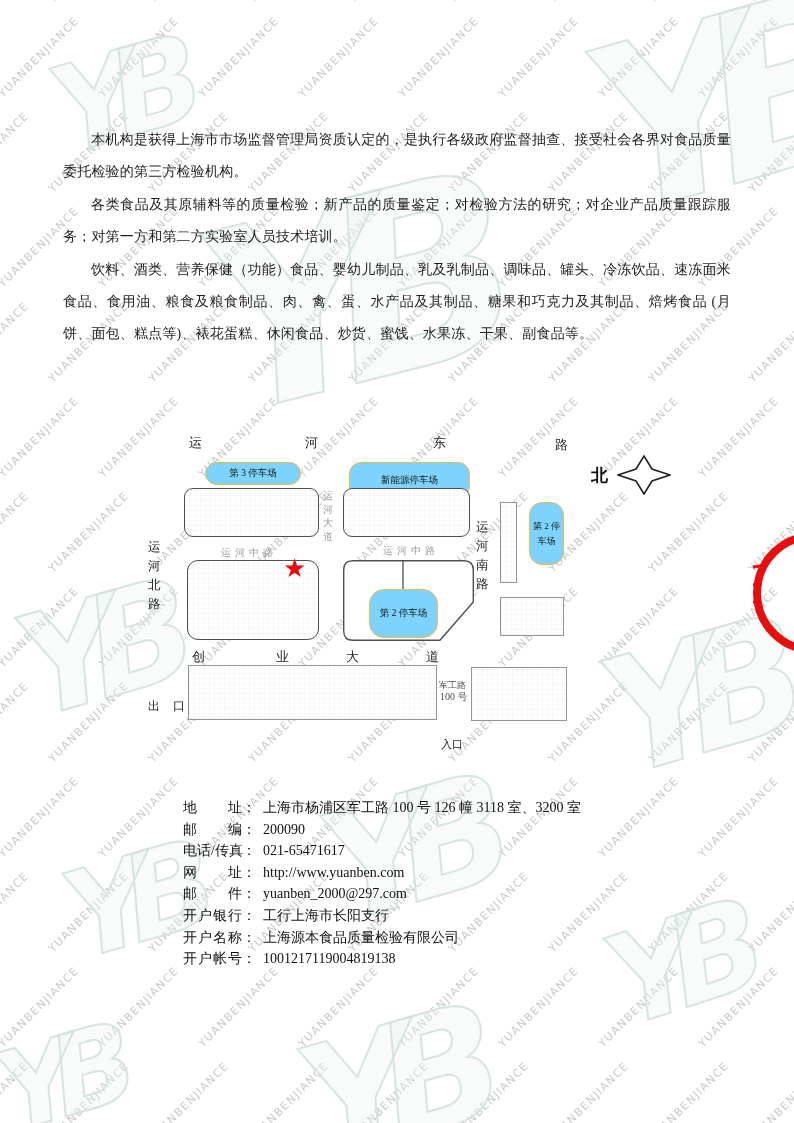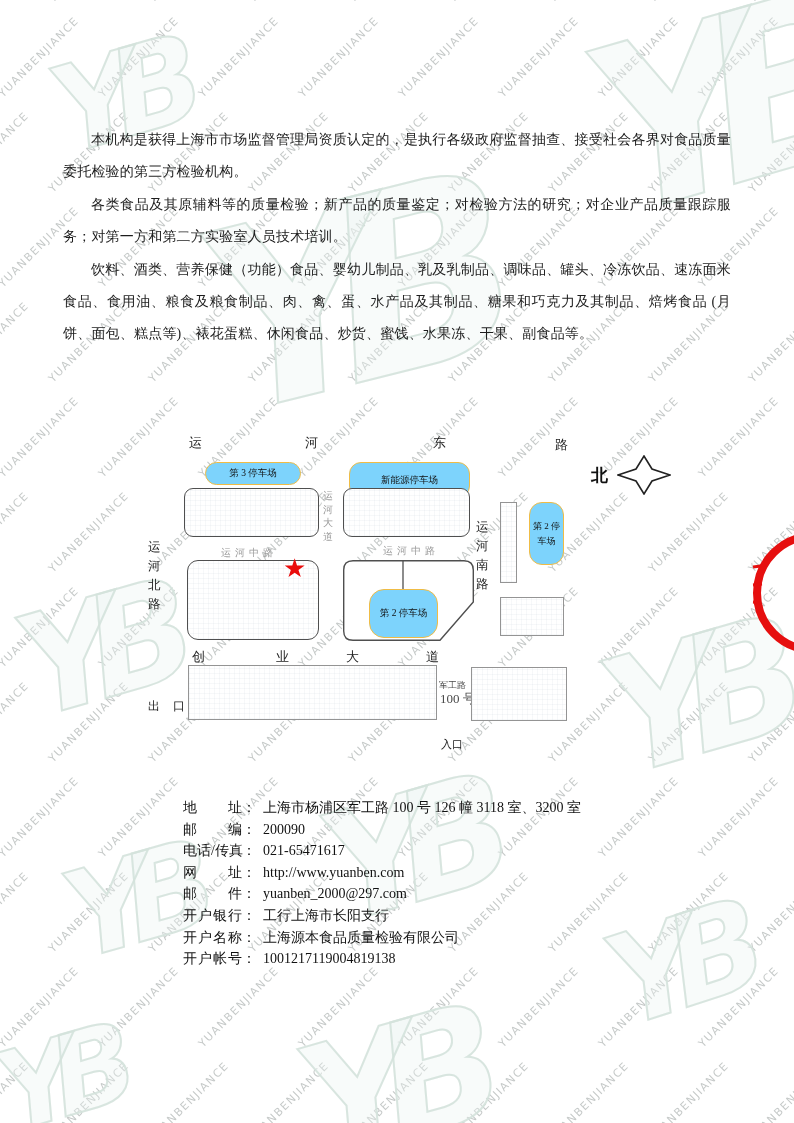--- a/index.html
+++ b/index.html
@@ -49,21 +49,21 @@
   .vroad{position:absolute; width:14px; font-size:12.5px; line-height:19px; color:#222;
          word-break:break-all; text-align:left;}
   .groad{position:absolute; font-size:10px; color:#9a9a9a; letter-spacing:4px; white-space:nowrap;}
   .gvroad{position:absolute; width:12px; font-size:10px; line-height:13.5px; color:#9a9a9a;
           word-break:break-all; text-align:center;}
   .north-label{position:absolute; left:591px; top:464px; font-size:17px; font-weight:bold; color:#111;}
   .compass{position:absolute; left:617px; top:455px;}
   .red-star{position:absolute; left:283px; top:556px; font-size:26px; color:#e90c0c; line-height:1;}
   .exit{position:absolute; left:148px; top:698px; font-size:12px; letter-spacing:5px; color:#222;}
   .ent1{position:absolute; left:439px; top:679px; font-size:9px; color:#4a4a4a;}
-  .ent2{position:absolute; left:440px; top:690px; font-size:13px; color:#4a4a4a;}
+  .ent2{position:absolute; left:440px; top:690px; font-size:10px; color:#4a4a4a;}
   .ent3{position:absolute; left:441px; top:701px; font-size:11px; color:#222;margin-top:36px;}
   .midshape{position:absolute; left:343px; top:560px;}
   
   .contact{position:absolute; left:183px; top:799px; font-size:14px; color:#111;}
   .crow{height:21.6px; white-space:nowrap;}
   .clabel{display:inline-block; width:59px; text-align:justify; text-align-last:justify; vertical-align:top;}
   .cvalue{margin-left:7px;}
   
   .seal-ring{
     position:absolute; left:753px; top:532px; width:106px; height:106px;

